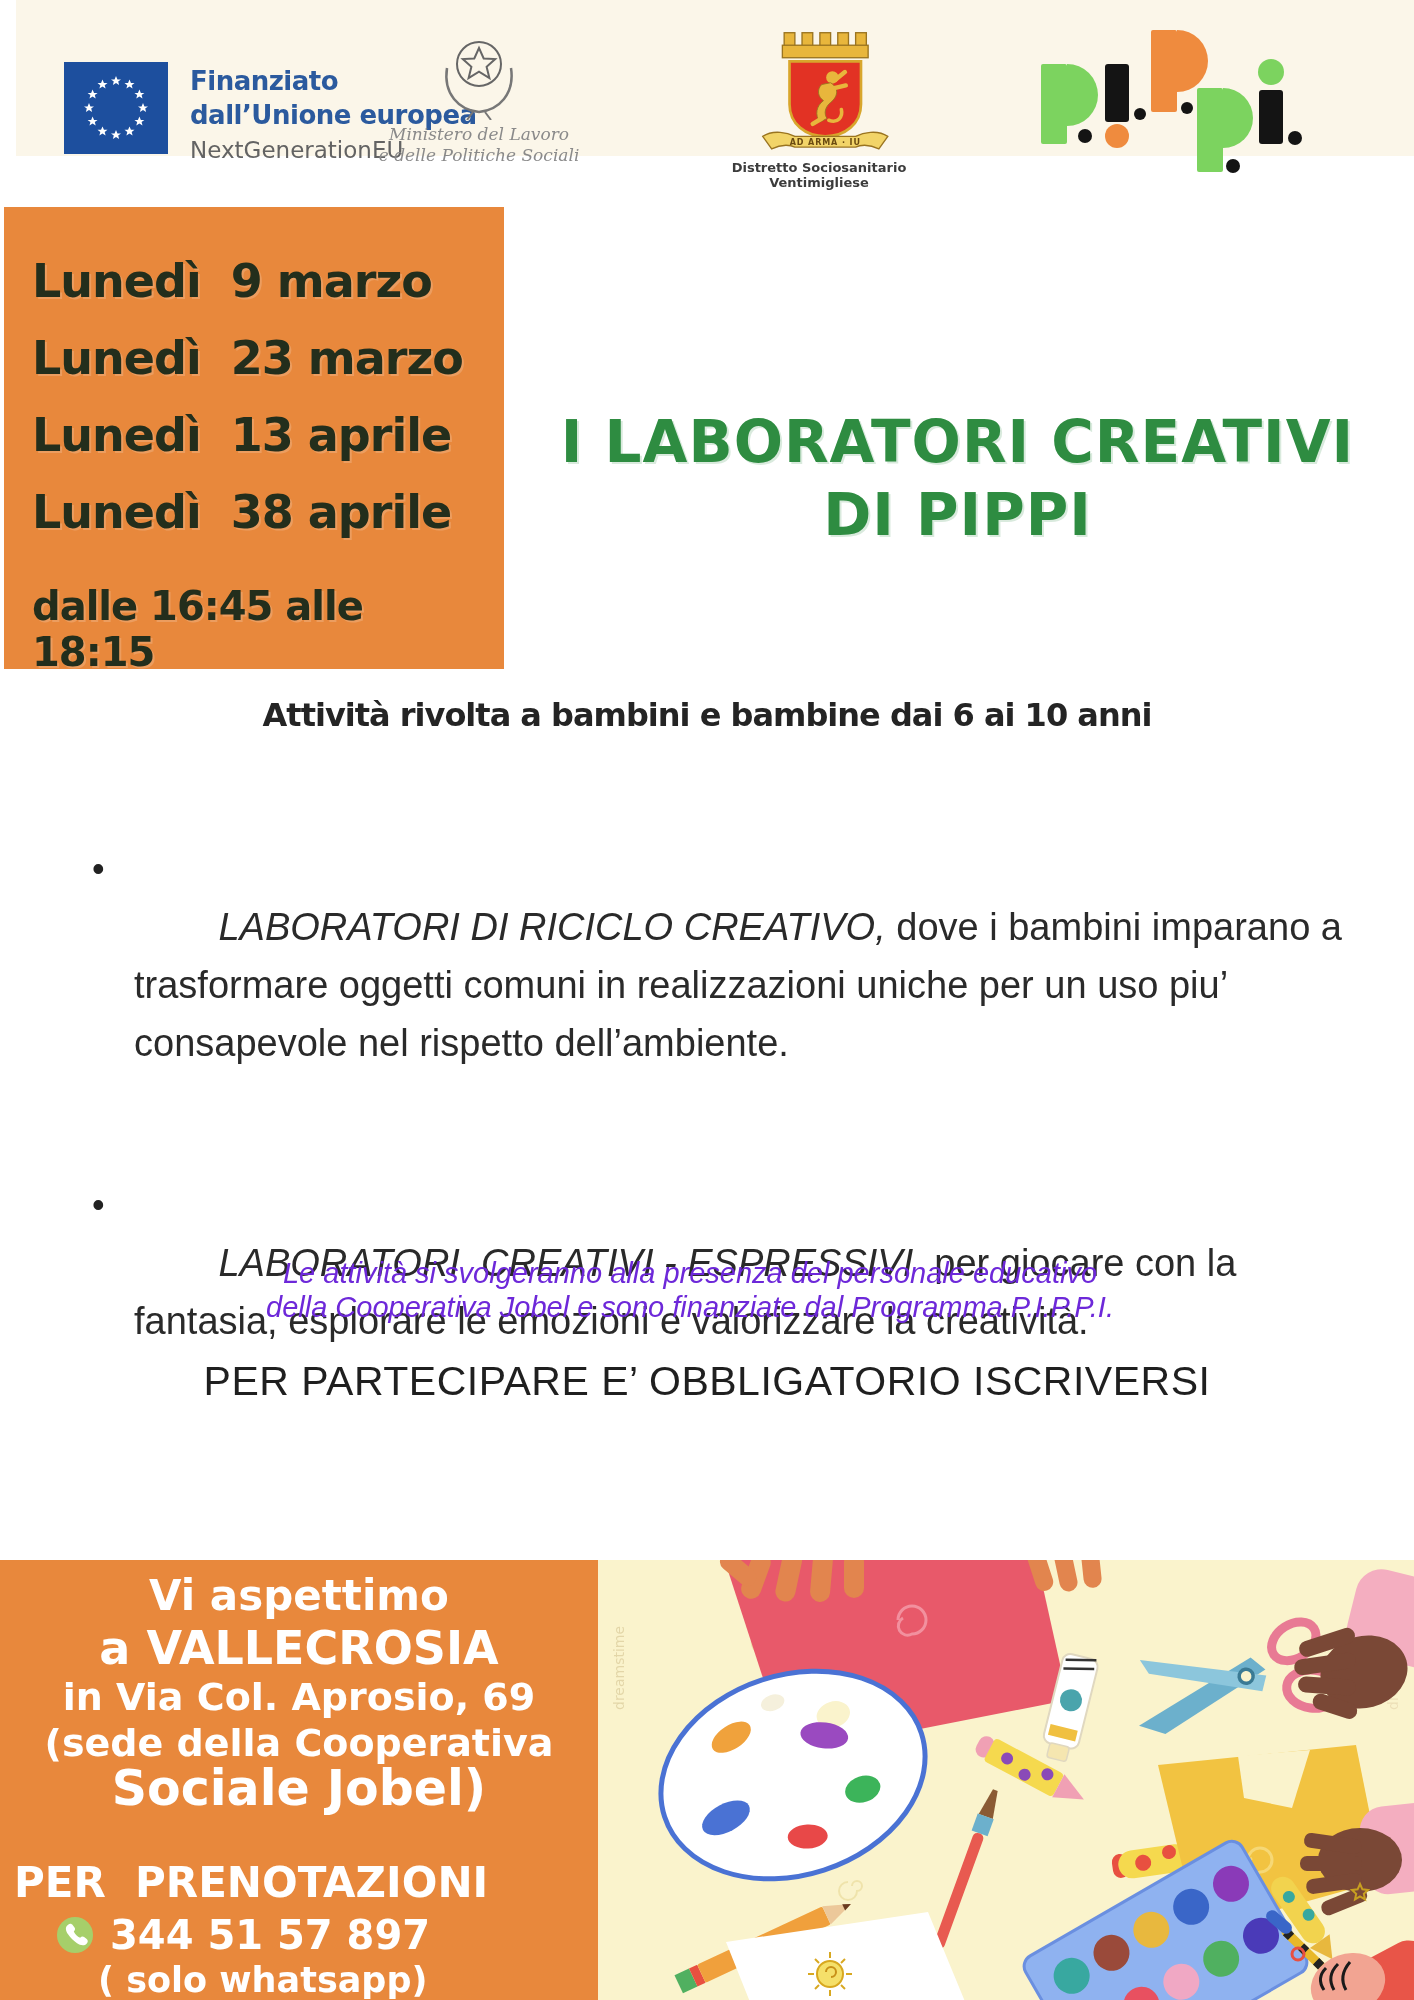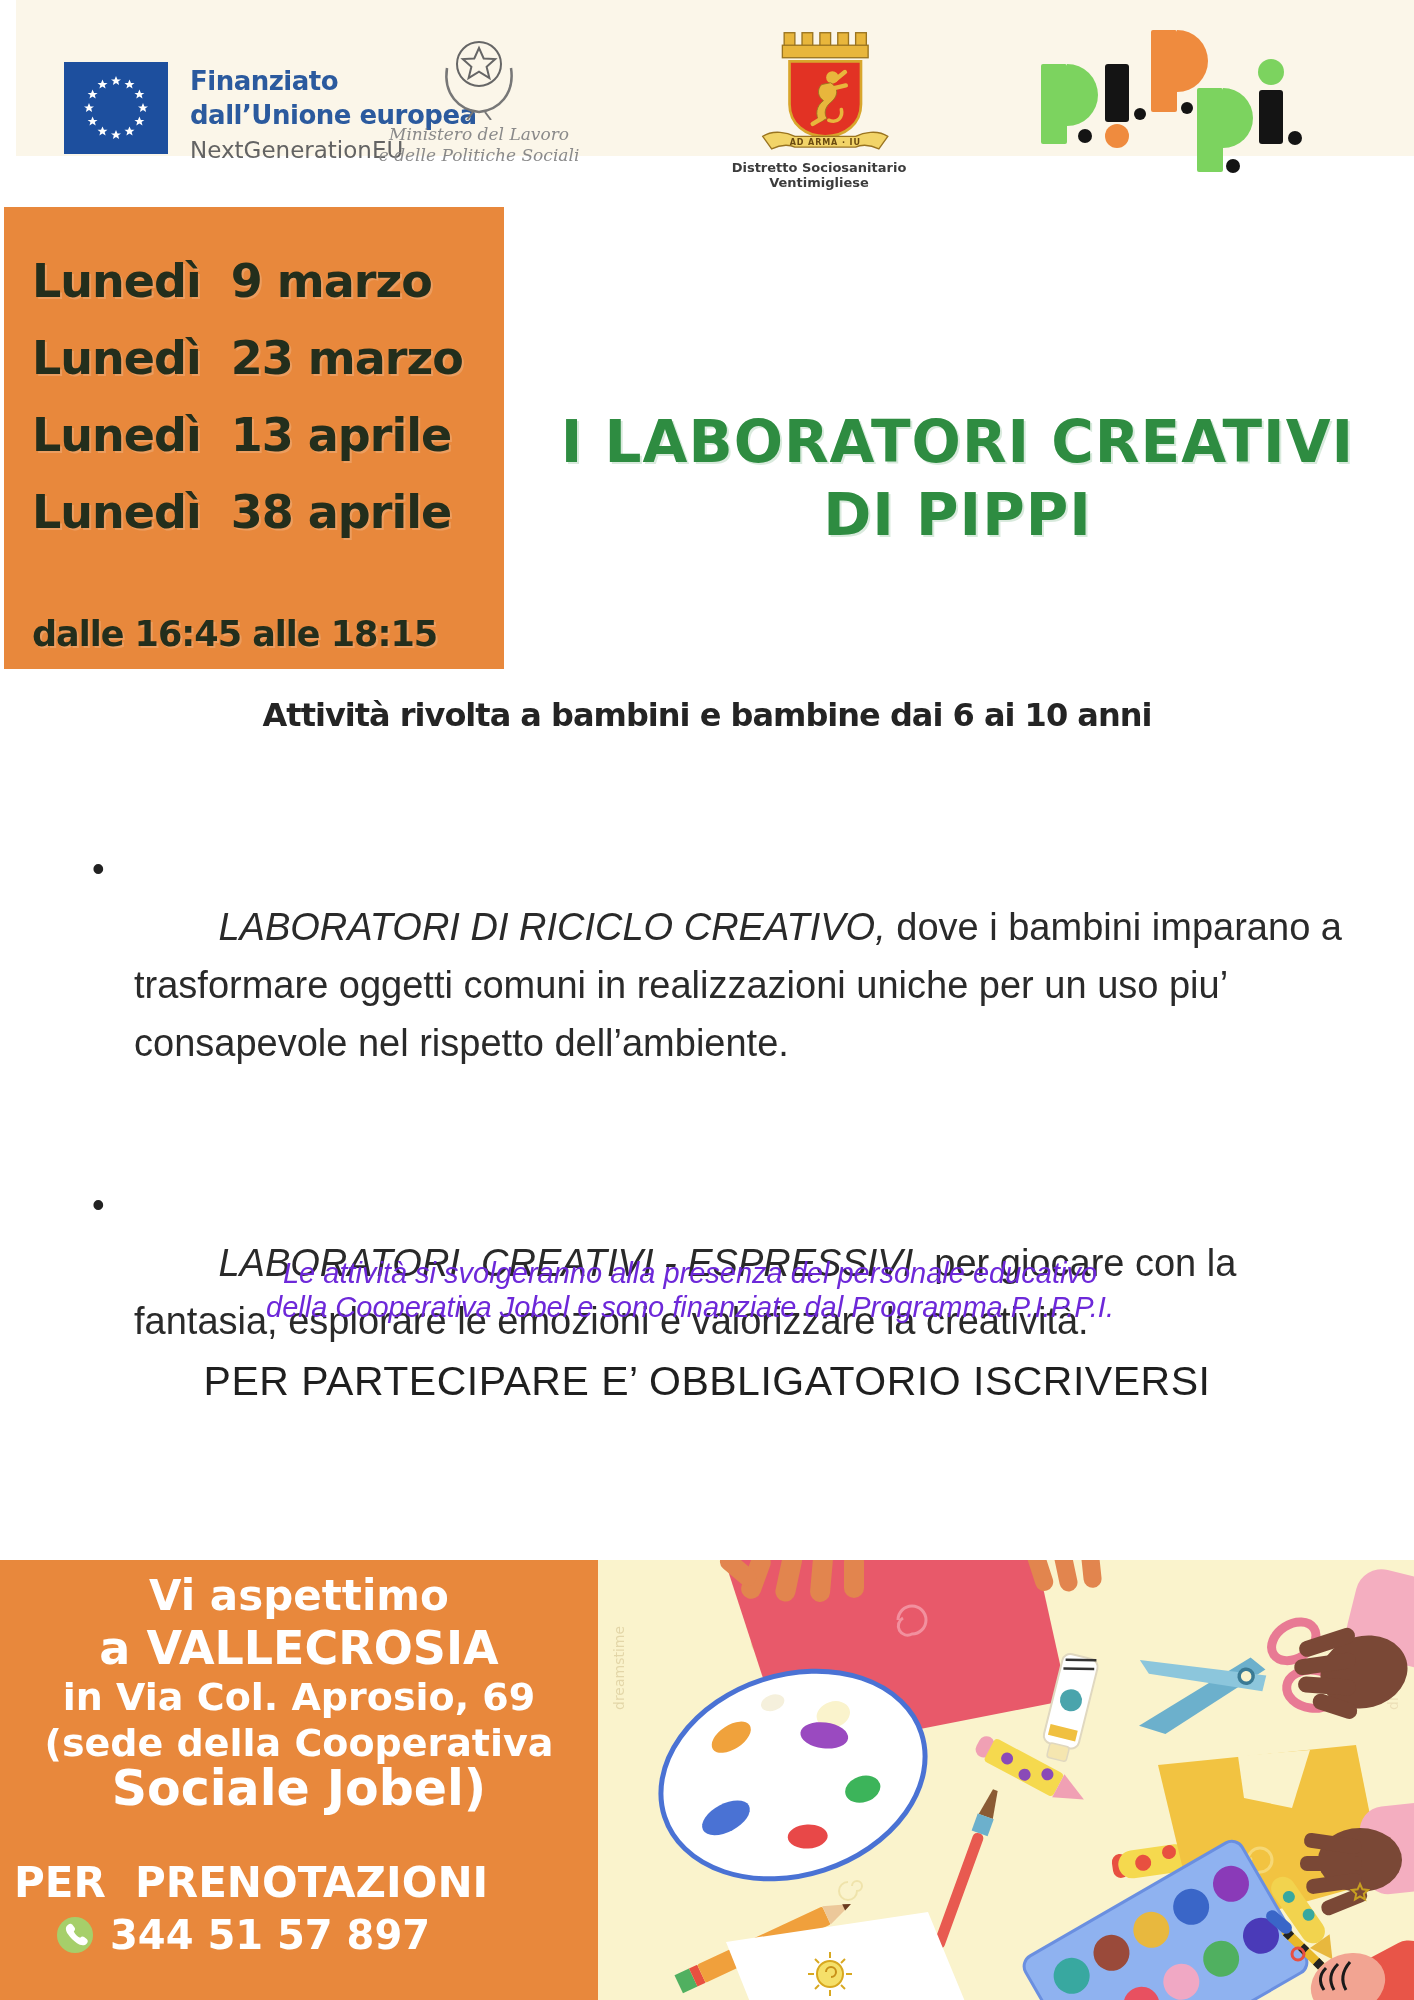--- a/index.html
+++ b/index.html
@@ -32,21 +32,21 @@
   .dates-box {
     position:absolute; left:4px; top:207px; width:500px; height:462px;
     background:#e8883c; padding:36px 10px 0 28px;
   }
   .date-line {
     font-size:46px; font-weight:bold; color:#232e1c; line-height:77px;
     white-space:pre-wrap; letter-spacing:-1px;
     text-shadow:2px 2px 0 rgba(255,255,255,0.18);
   }
   .time-line {
-    font-size:35px; font-weight:bold; color:#232e1c; margin-top:63px;
+    font-size:40px; font-weight:bold; color:#232e1c; margin-top:32px;
     white-space:pre-wrap; letter-spacing:-1px;
     text-shadow:2px 2px 0 rgba(255,255,255,0.18);
   }
 
   
   .title {
     position:absolute; left:505px; top:406px; width:905px; text-align:center;
     color:#2e8c41; font-weight:800; font-size:58px; line-height:73px; letter-spacing:1px;
     text-shadow:2px 2px 0 rgba(46,140,65,0.18);
   }
@@ -226,20 +226,21 @@
         <div class="w5">Sociale Jobel)</div>
       </div>
       <div class="booking">PER  PRENOTAZIONI</div>
       <div class="phone-row">
         <svg width="38" height="38" viewBox="0 0 40 40">
           <circle cx="20" cy="20" r="19" fill="#a6cf6a"></circle>
           <path d="M12.5 9.5 c2 -2 4 -1.4 5.2 0.2 l1.8 2.4 c1 1.4 0.6 2.9 -0.8 4.2 c1.4 2.9 3.8 5.3 6.7 6.7 c1.3 -1.4 2.8 -1.8 4.2 -0.8 l2.4 1.8 c1.6 1.2 2.2 3.2 0.2 5.2 c-2.4 2.4 -6.4 2 -10.4 -0.8 c-3.6 -2.6 -6.6 -5.6 -9.1 -9.1 c-2.8 -4 -3.2 -8 -0.2 -9.8 z" fill="#ffffff"></path>
         </svg>
         <div class="phone-number">344 51 57 897</div>
       </div>
+      <div class="phone-note">( solo whatsapp)</div>
     </div>
 
     <div class="footer-right">
       <svg width="816" height="440" viewBox="0 0 816 440">
         <rect width="816" height="440" fill="#faf3cc"></rect>
 
         <path d="M166,70 a12,12 0 1 0 12,12 a8,8 0 1 0 -8,-8 a4,4 0 1 0 4,4" fill="none" stroke="#efe3ab" stroke-width="2.5"></path>
         <path d="M736,256 a10,10 0 1 0 10,10 a6,6 0 1 0 -6,-6" fill="none" stroke="#efe3ab" stroke-width="2.5"></path>
         <path d="M250,322 a9,9 0 1 0 9,9 a5,5 0 1 0 -5,-5" fill="none" stroke="#efe3ab" stroke-width="2"></path>
         <text x="26" y="150" font-size="14" fill="#ded0a0" opacity="0.8" transform="rotate(-90 26 150)">dreamstime</text>

